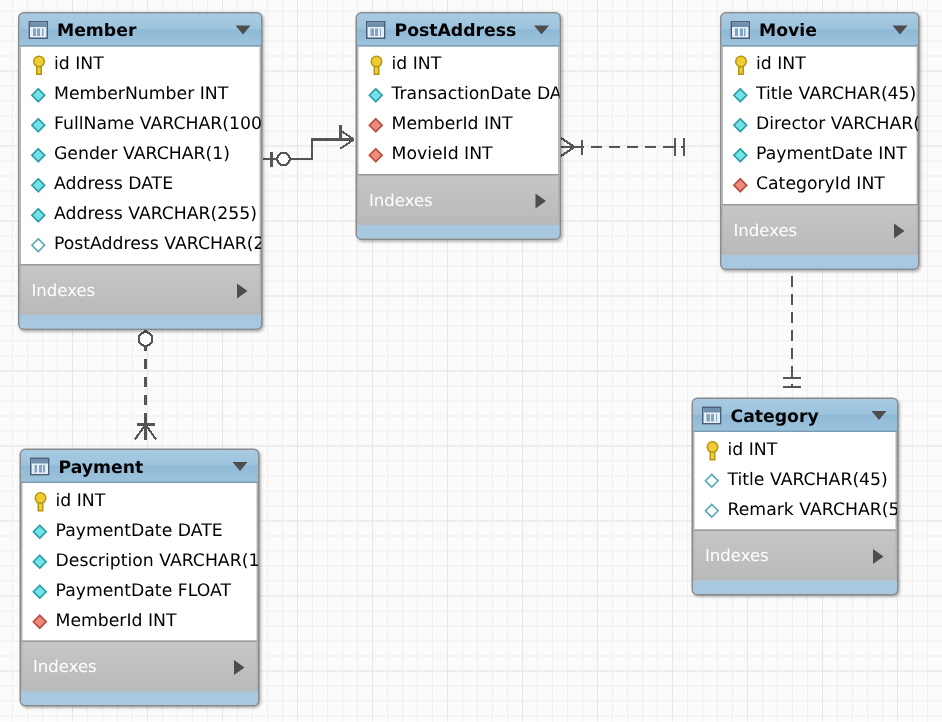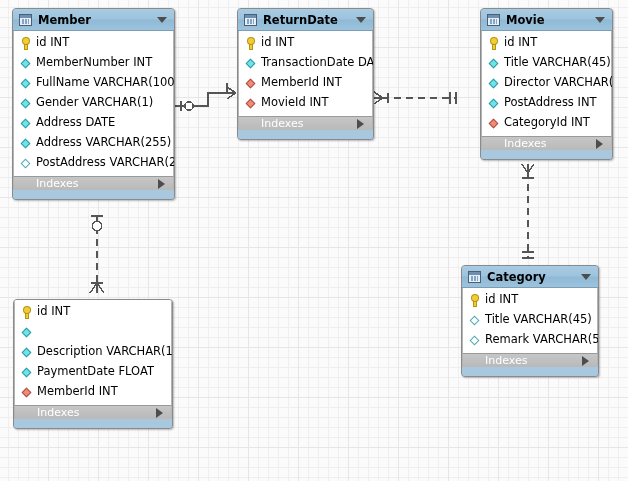--- a/index.html
+++ b/index.html
@@ -137,25 +137,25 @@
     left: 2px; top: 3px;
     width: 7px; height: 7px;
     transform: rotate(45deg);
     box-sizing: border-box;
   }
   .mk-cyan .dia   { background: #6fe3e8; border: 1px solid #2f9aa5; }
   .mk-hollow .dia { background: #ffffff; border: 1px solid #4fa9b5; }
   .mk-red .dia    { background: #f08a7a; border: 1px solid #b24e3f; }
 
   .tbl-indexes {
-    height: 14px;
+    height: 34px;
     box-sizing: border-box;
     display: flex;
-    align-items: flex-start;
-    padding: 0 22px;
+    align-items: center;
+    padding: 0 7px;
     background: linear-gradient(to bottom, #c6c6c6 0%, #b9b9b9 100%);
     border-top: 1px solid #9a9a9a;
     border-left: 1px solid #b4b4b4;
     border-right: 1px solid #b4b4b4;
     position: relative;
   }
   .idx-label {
     font-size: 11px;
     color: #ffffff;
     font-weight: normal;
@@ -284,21 +284,21 @@
         </div>
         <div class="tbl-indexes">
           <span class="idx-label">Indexes</span>
           <span class="idx-caret"></span>
         </div>
         <div class="tbl-foot"></div>
       </div>
       <div class="table-card" style="left: 237px; top: 8px; width: 137px;">
         <div class="tbl-header">
           <span class="tbl-icon"></span>
-          <span class="tbl-title">ReturnDate</span>
+          <span class="tbl-title">PostAddress</span>
           <span class="tbl-caret"></span>
         </div>
         <div class="tbl-body">
           <div class="field-row">
             <span class="mk mk-key"></span>
             <span class="field-label">id INT</span>
           </div>
           <div class="field-row">
             <span class="mk mk-cyan">
               <span class="dia"></span>
@@ -344,21 +344,21 @@
           <div class="field-row">
             <span class="mk mk-cyan">
               <span class="dia"></span>
             </span>
             <span class="field-label">Director VARCHAR(45)</span>
           </div>
           <div class="field-row">
             <span class="mk mk-cyan">
               <span class="dia"></span>
             </span>
-            <span class="field-label">PostAddress INT</span>
+            <span class="field-label">PaymentDate INT</span>
           </div>
           <div class="field-row">
             <span class="mk mk-red">
               <span class="dia"></span>
             </span>
             <span class="field-label">CategoryId INT</span>
           </div>
         </div>
         <div class="tbl-indexes">
           <span class="idx-label">Indexes</span>
@@ -390,29 +390,35 @@
             <span class="field-label">Remark VARCHAR(500)</span>
           </div>
         </div>
         <div class="tbl-indexes">
           <span class="idx-label">Indexes</span>
           <span class="idx-caret"></span>
         </div>
         <div class="tbl-foot"></div>
       </div>
       <div class="table-card" style="left: 13px; top: 299px; width: 160px;">
+        <div class="tbl-header">
+          <span class="tbl-icon"></span>
+          <span class="tbl-title">Payment</span>
+          <span class="tbl-caret"></span>
+        </div>
         <div class="tbl-body">
           <div class="field-row">
             <span class="mk mk-key"></span>
             <span class="field-label">id INT</span>
           </div>
           <div class="field-row">
             <span class="mk mk-cyan">
               <span class="dia"></span>
             </span>
+            <span class="field-label">PaymentDate DATE</span>
           </div>
           <div class="field-row">
             <span class="mk mk-cyan">
               <span class="dia"></span>
             </span>
             <span class="field-label">Description VARCHAR(100)</span>
           </div>
           <div class="field-row">
             <span class="mk mk-cyan">
               <span class="dia"></span>

